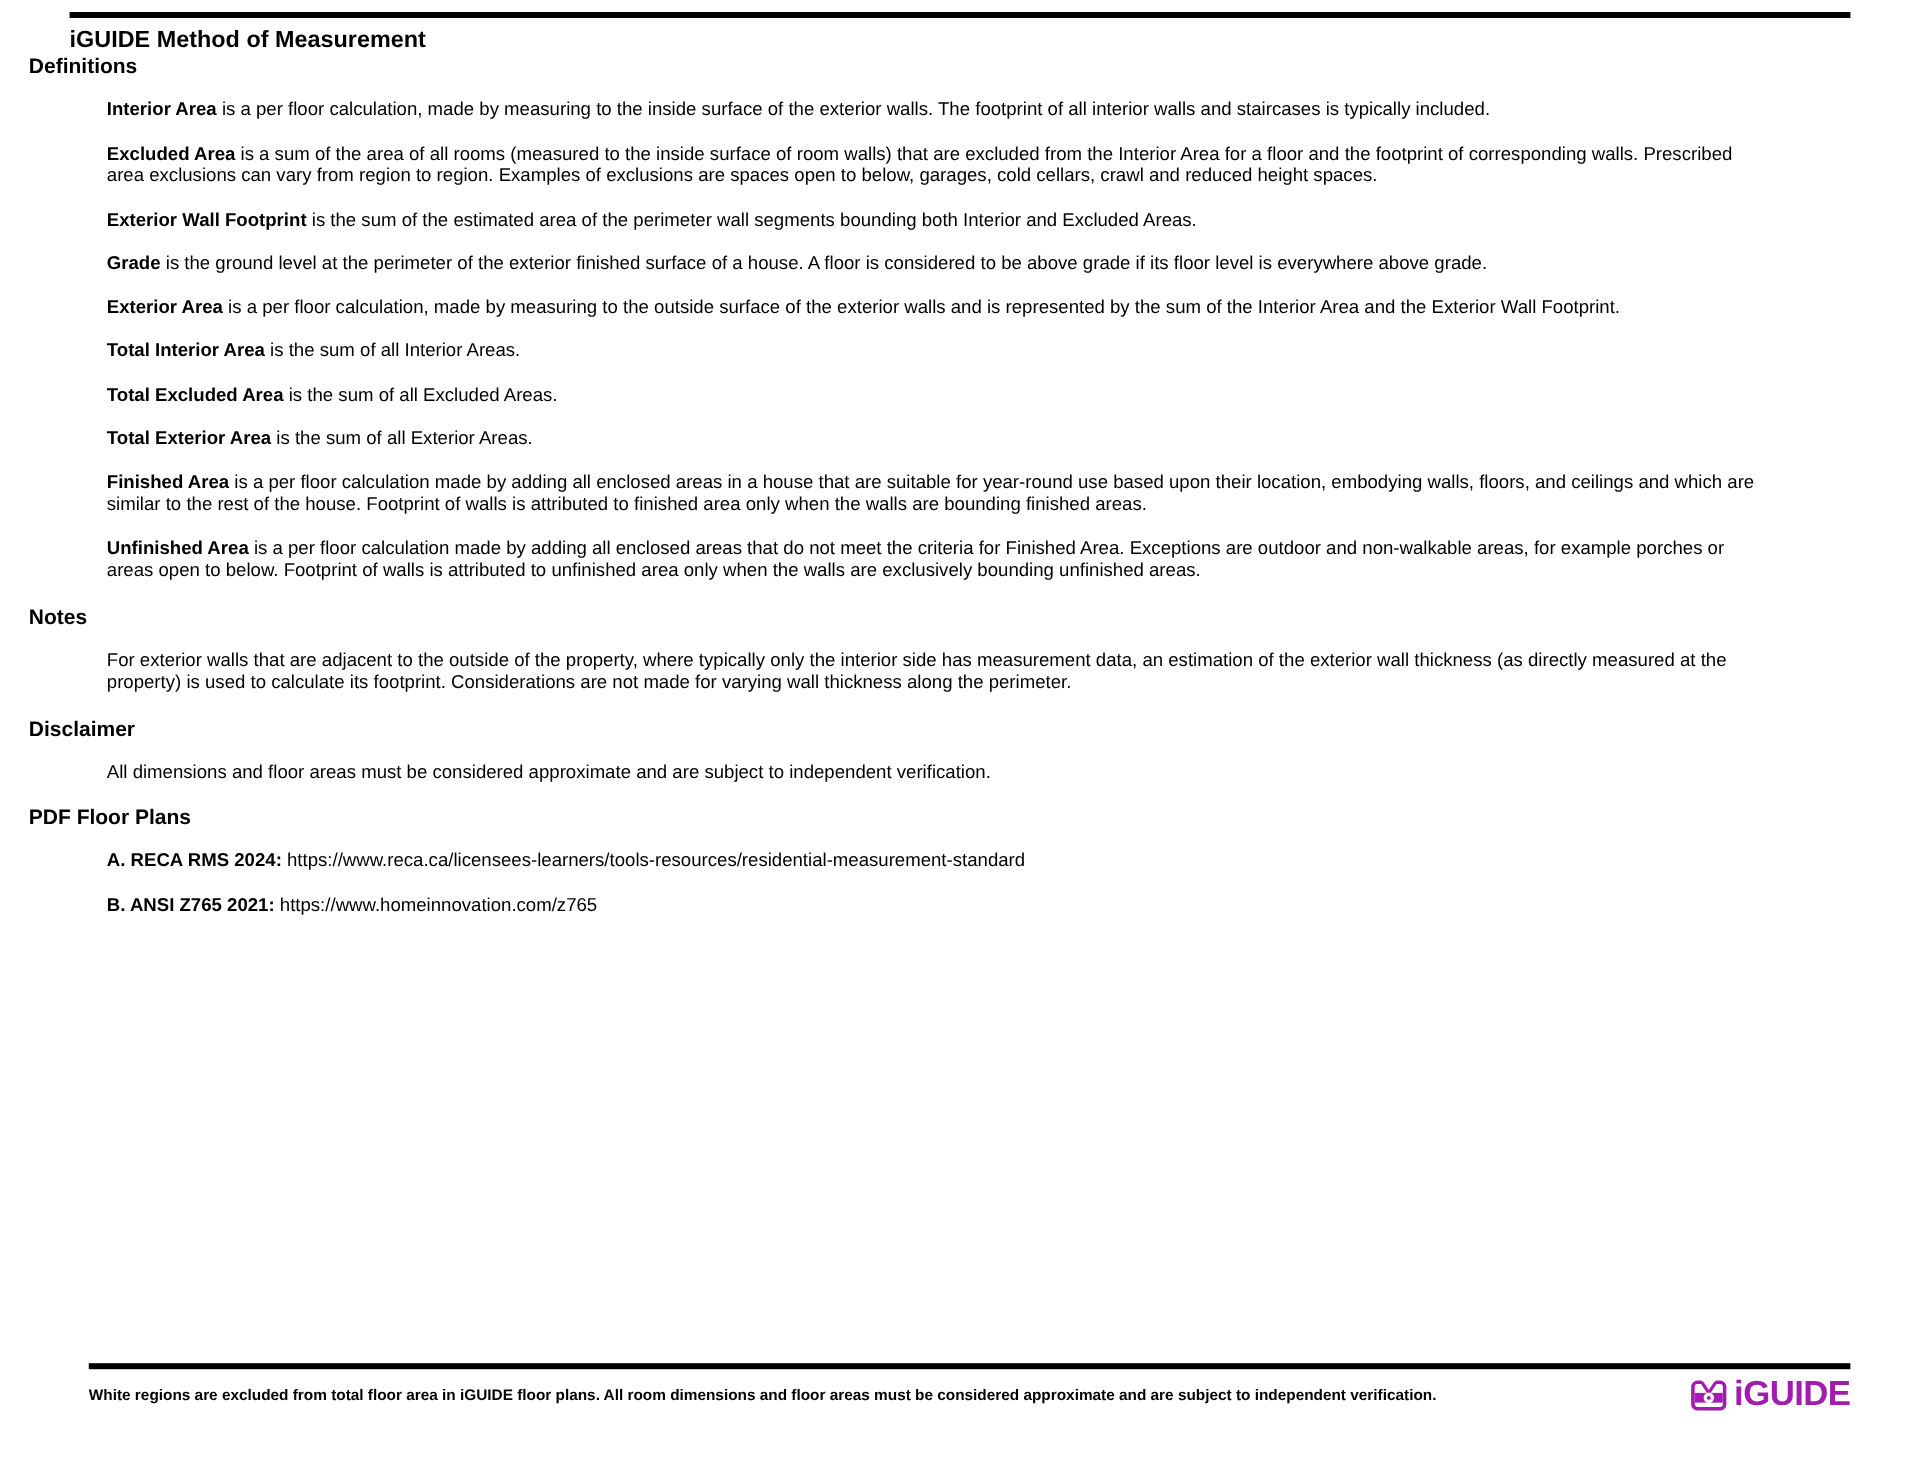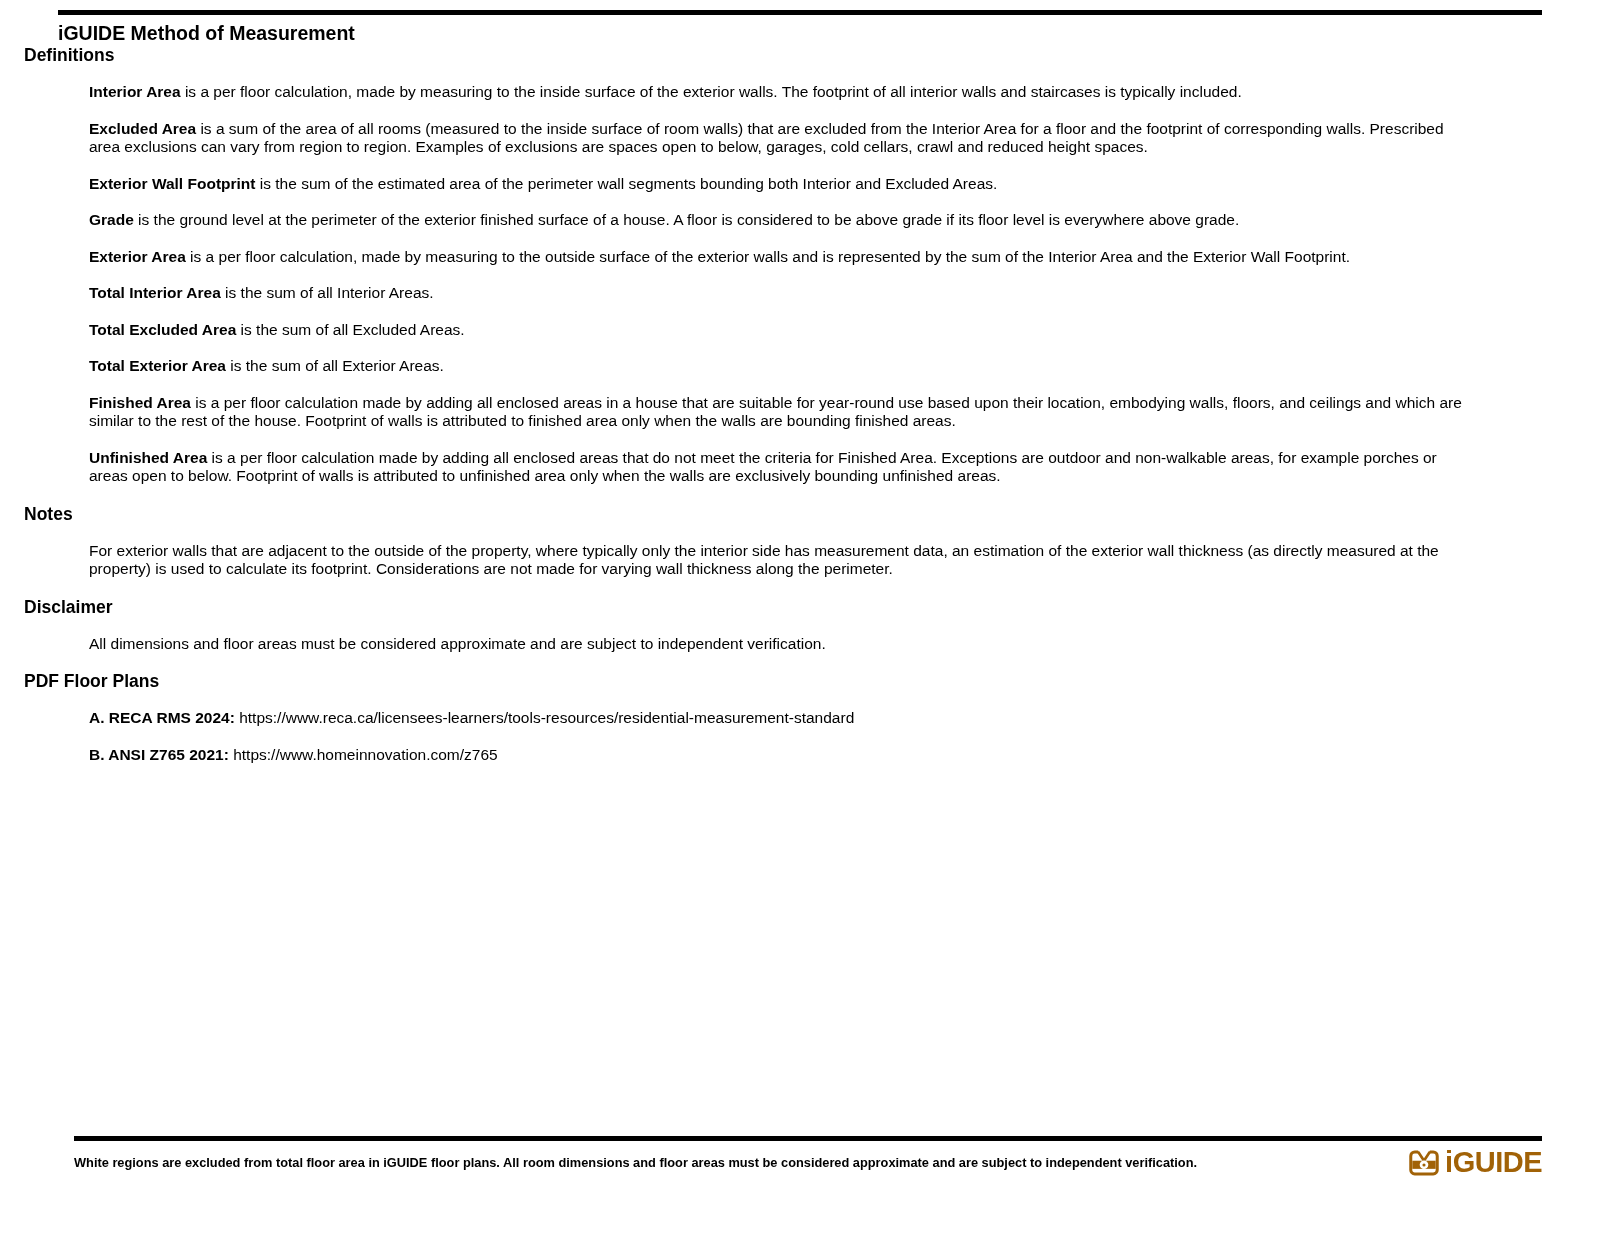--- a/index.html
+++ b/index.html
@@ -117,21 +117,21 @@
       <section>
         <p class="para"><b>A. RECA RMS 2024:</b><span> https://www.reca.ca/licensees-learners/tools-resources/residential-measurement-standard</span></p>
         <p class="para"><b>B. ANSI Z765 2021:</b><span> https://www.homeinnovation.com/z765</span></p>
       </section>
     </main>
 
   <div class="footer">
     <div class="rule"></div>
     <div class="footer-row">
       <span class="footer-note">White regions are excluded from total floor area in iGUIDE floor plans. All room dimensions and floor areas must be considered approximate and are subject to independent verification.</span>
-      <span class="logo" style="color: #a16207;">
+      <span class="logo" style="color: #a21caf;">
         <span>
           <svg width="30" height="27" viewBox="0 0 34 30" aria-hidden="true">
             <rect x="2" y="3" width="30" height="25" rx="4.5" fill="none" stroke="currentColor" stroke-width="3.4"></rect>
             <polygon points="10,0.5 24,0.5 17,13" fill="#ffffff"></polygon>
             <path d="M10.5,3 L17,13 M23.5,3 L17,13" fill="none" stroke="currentColor" stroke-width="3"></path>
             <rect x="3.8" y="13" width="26.4" height="9.2" fill="currentColor"></rect>
             <circle cx="17" cy="17.6" r="4.9" fill="#ffffff"></circle>
             <circle cx="17" cy="17.8" r="1.8" fill="currentColor"></circle>
           </svg>
         </span>

